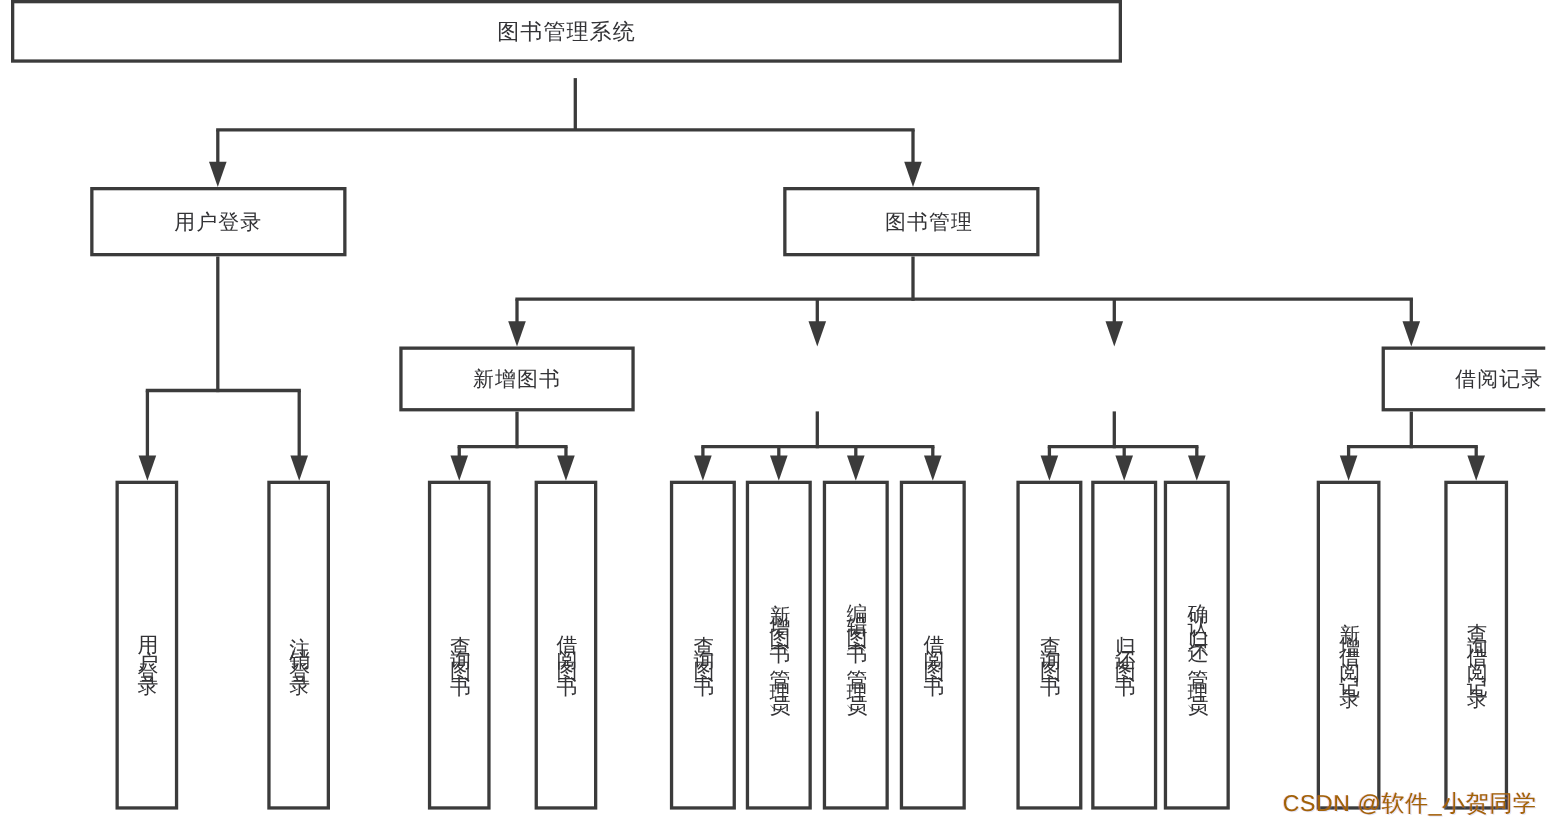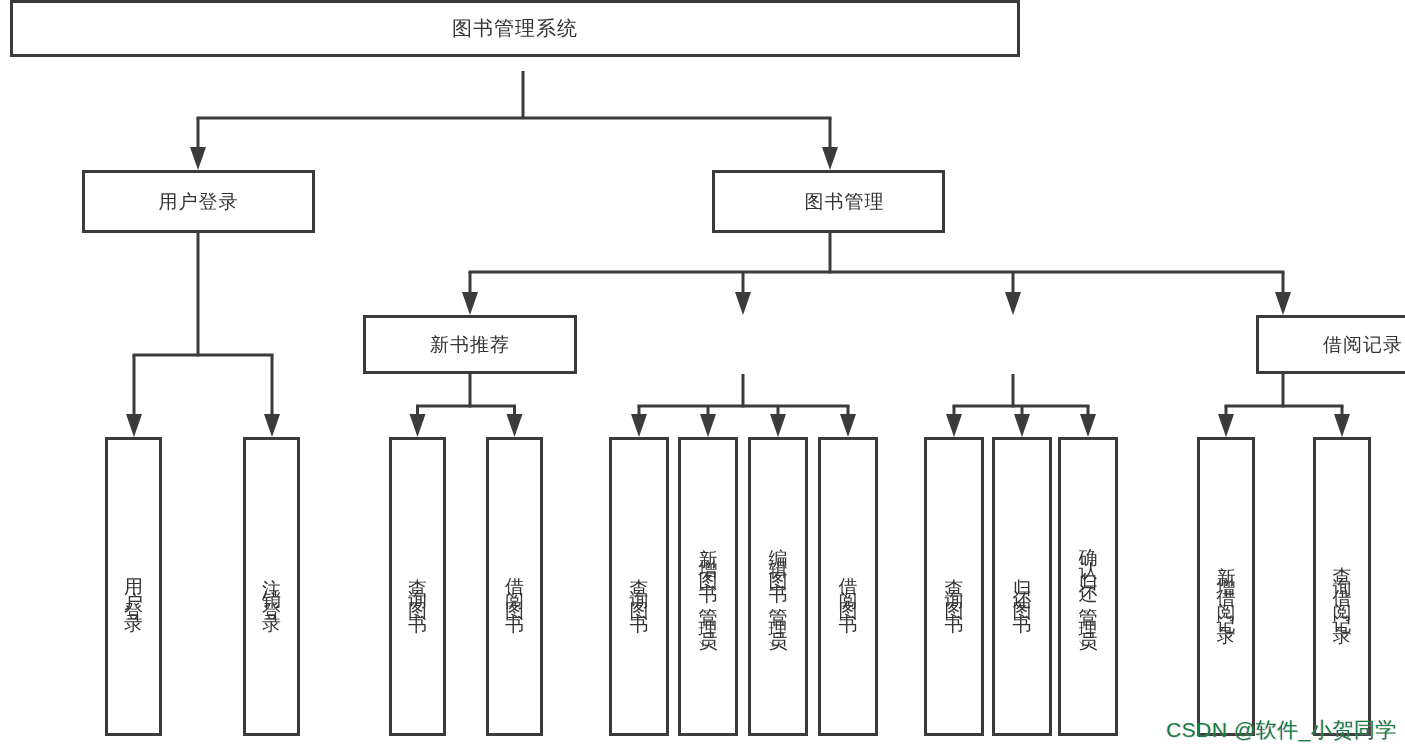--- a/index.html
+++ b/index.html
@@ -14,21 +14,21 @@
     color:#333336;font-size:19px;letter-spacing:1px;z-index:1;white-space:nowrap;
   }
   .vnode{
     writing-mode:vertical-rl;text-orientation:mixed;
     letter-spacing:12px;font-size:19px;white-space:normal;
     padding:4px 0;
   }
   .root-node{font-size:20px;}
   #watermark{
     position:absolute;right:8px;bottom:3px;z-index:2;
-    color:#15803d;font-size:21px;letter-spacing:0.5px;
+    color:#a16207;font-size:21px;letter-spacing:0.5px;
     text-shadow:-1px 0 0 rgba(231,121,121,0.35), 1px 1px 0 rgba(140,150,230,0.25);
   }
 </style>
 </head>
 <body>
 
 <div id="canvas">
 
   <svg id="wires" width="1405" height="747" viewBox="0 0 1405 747">
     <g stroke="#3b3b3b" stroke-width="3" fill="none">
@@ -91,21 +91,21 @@
       <polygon points="1218,414 1234,414 1226,437"></polygon>
       <polygon points="1334,414 1350,414 1342,437"></polygon>
     </g>
   </svg>
 
   <div class="node root-node" style="left:10px;top:0;width:1010px;height:57px;">图书管理系统</div>
 
   <div class="node" style="left:82px;top:170px;width:233px;height:63px;">用户登录</div>
   <div class="node" style="left:712px;top:170px;width:233px;height:63px;padding-left:32px;">图书管理</div>
 
-  <div class="node" style="left:363px;top:315px;width:214px;height:59px;">新书推荐</div>
+  <div class="node" style="left:363px;top:315px;width:214px;height:59px;">新增图书</div>
   <div class="node" style="left:1228px;top:315px;width:214px;height:59px;margin-left:28px;">借阅记录</div>
 
   <div class="node vnode" style="left:105px;top:437px;width:57px;height:299px;">用户登录</div>
   <div class="node vnode" style="left:243px;top:437px;width:57px;height:299px;">注销登录</div>
 
   <div class="node vnode" style="left:389px;top:437px;width:57px;height:299px;">查询图书</div>
   <div class="node vnode" style="left:486px;top:437px;width:57px;height:299px;">借阅图书</div>
 
   <div class="node vnode" style="left:609px;top:437px;width:60px;height:299px;">查询图书</div>
   <div class="node vnode" style="left:678px;top:437px;width:60px;height:299px;">新增图书（管理员）</div>

